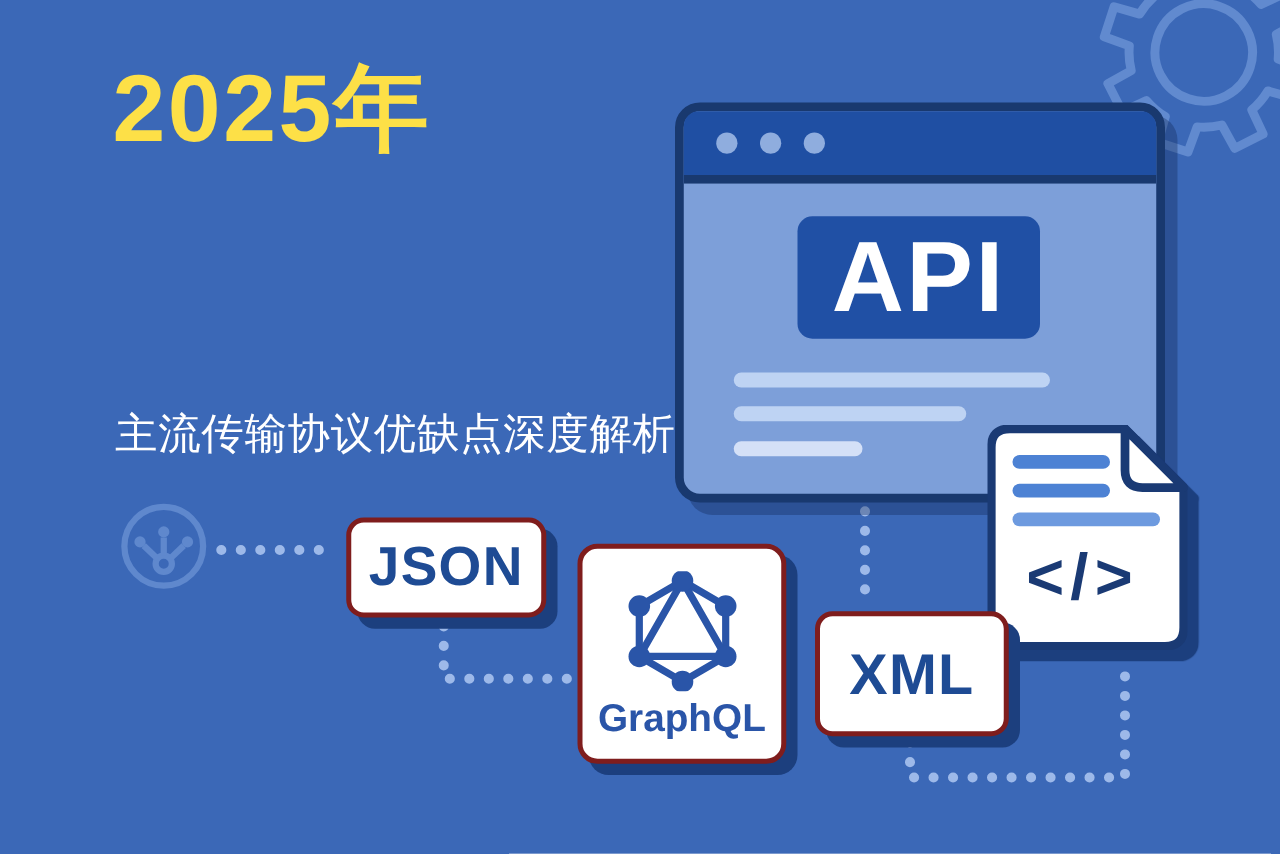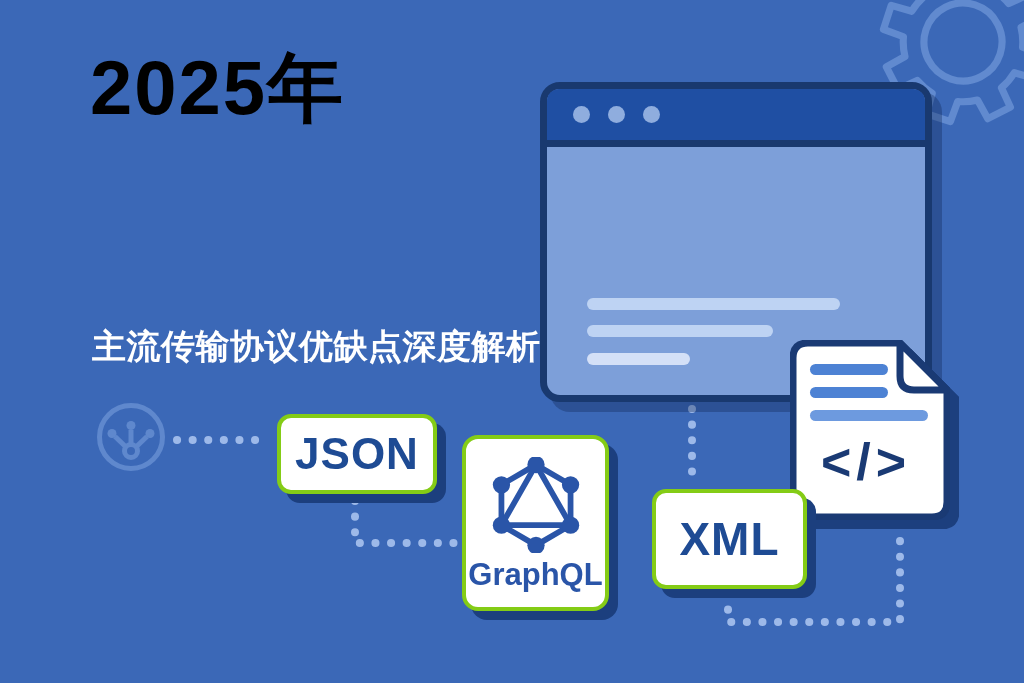--- a/index.html
+++ b/index.html
@@ -6,26 +6,26 @@
   .canvas{
     position:relative;width:1024px;height:683px;overflow:hidden;
     background:#3b68b7;
     font-family:"Liberation Sans","DejaVu Sans",sans-serif;
   }
   
   .decor-svg{position:absolute;left:0;top:0;width:1024px;height:683px;z-index:1;}
   
   .title-block{
     position:absolute;left:90px;top:46px;z-index:5;
-    color:#000000;font-weight:bold;font-size:76px;line-height:84px;
+    color:#fde047;font-weight:bold;font-size:76px;line-height:84px;
     letter-spacing:2px;white-space:nowrap;
   }
   .subtitle{
     position:absolute;left:92px;top:324px;z-index:6;
-    color:#ffffff;font-weight:bold;font-size:34px;letter-spacing:0.5px;
+    color:#ffffff;font-weight:normal;font-size:34px;letter-spacing:0.5px;
     white-space:nowrap;
   }
   
   .browser{
     position:absolute;left:540px;top:82px;width:392px;height:320px;z-index:2;
     background:#7d9fd9;border:7px solid #19396f;border-radius:20px;
     box-sizing:border-box;box-shadow:10px 10px 0 rgba(16,40,86,.35);
   }
   .browser-titlebar{
     position:absolute;left:0;top:0;right:0;height:51px;
@@ -37,30 +37,30 @@
     position:absolute;left:91px;top:84px;width:194px;height:98px;
     background:#2050a5;border-radius:12px;display:flex;align-items:center;justify-content:center;
   }
   .api-badge span{color:#ffffff;font-weight:bold;font-size:80px;letter-spacing:2px;line-height:1;}
   .bar{position:absolute;height:12px;border-radius:6px;background:#bed3f3;}
   .bar1{left:40px;top:209px;width:253px;}
   .bar2{left:40px;top:236px;width:186px;}
   .bar3{left:40px;top:264px;width:103px;background:#d4e0f7;}
   
   .card{
-    position:absolute;background:#ffffff;border:4px solid #84cc16;border-radius:14px;
+    position:absolute;background:#ffffff;border:4px solid #7f1d1d;border-radius:14px;
     box-sizing:border-box;box-shadow:9px 9px 0 #1c3f7e;z-index:4;
     display:flex;align-items:center;justify-content:center;flex-direction:column;
   }
   .card-label{color:#1e4b94;font-weight:bold;letter-spacing:1px;line-height:1;}
   .card-json{left:277px;top:414px;width:160px;height:80px;}
   .card-json .card-label{font-size:44px;}
   .card-xml{left:652px;top:489px;width:155px;height:100px;}
   .card-xml .card-label{font-size:46px;}
-  .card-graphql{left:462px;top:435px;width:147px;height:176px;border-radius:16px;gap:6px;}
+  .card-graphql{left:462px;top:435px;width:167px;height:176px;border-radius:16px;gap:6px;}
   .card-graphql .card-label{font-size:31px;color:#2a55a8;letter-spacing:0;}
   
   .doc{
     position:absolute;left:790px;top:340px;width:160px;height:180px;z-index:3;
     filter:drop-shadow(9px 9px 0 #1c3f7e);
   }
   .doc svg{position:absolute;left:0;top:0;}
   .code-symbol{
     position:absolute;left:0;top:96px;width:152px;text-align:center;
     color:#1a3a74;font-weight:bold;font-size:52px;letter-spacing:5px;line-height:1;
@@ -101,20 +101,23 @@
     <div>2025年</div>
   </div>
   <div class="subtitle">主流传输协议优缺点深度解析</div>
 
   <div class="browser">
     <div class="browser-titlebar">
       <span class="win-dot"></span>
       <span class="win-dot"></span>
       <span class="win-dot"></span>
     </div>
+    <div class="api-badge">
+      <span>API</span>
+    </div>
     <div class="bar bar1"></div>
     <div class="bar bar2"></div>
     <div class="bar bar3"></div>
   </div>
 
   <div class="doc">
     <svg width="160" height="180" viewBox="0 0 160 180">
       <path d="M 18,3 H 110 L 157,50 V 162 Q 157,177 142,177 H 18 Q 3,177 3,162 V 18 Q 3,3 18,3 Z" fill="#ffffff" stroke="#1a3a74" stroke-width="7" stroke-linejoin="round"></path>
       <path d="M 110,3 V 36 Q 110,50 124,50 H 157 Z" fill="#ffffff" stroke="#1a3a74" stroke-width="7" stroke-linejoin="round"></path>
       <rect x="20" y="24" width="78" height="11" rx="5.5" fill="#4d82d4"></rect>

